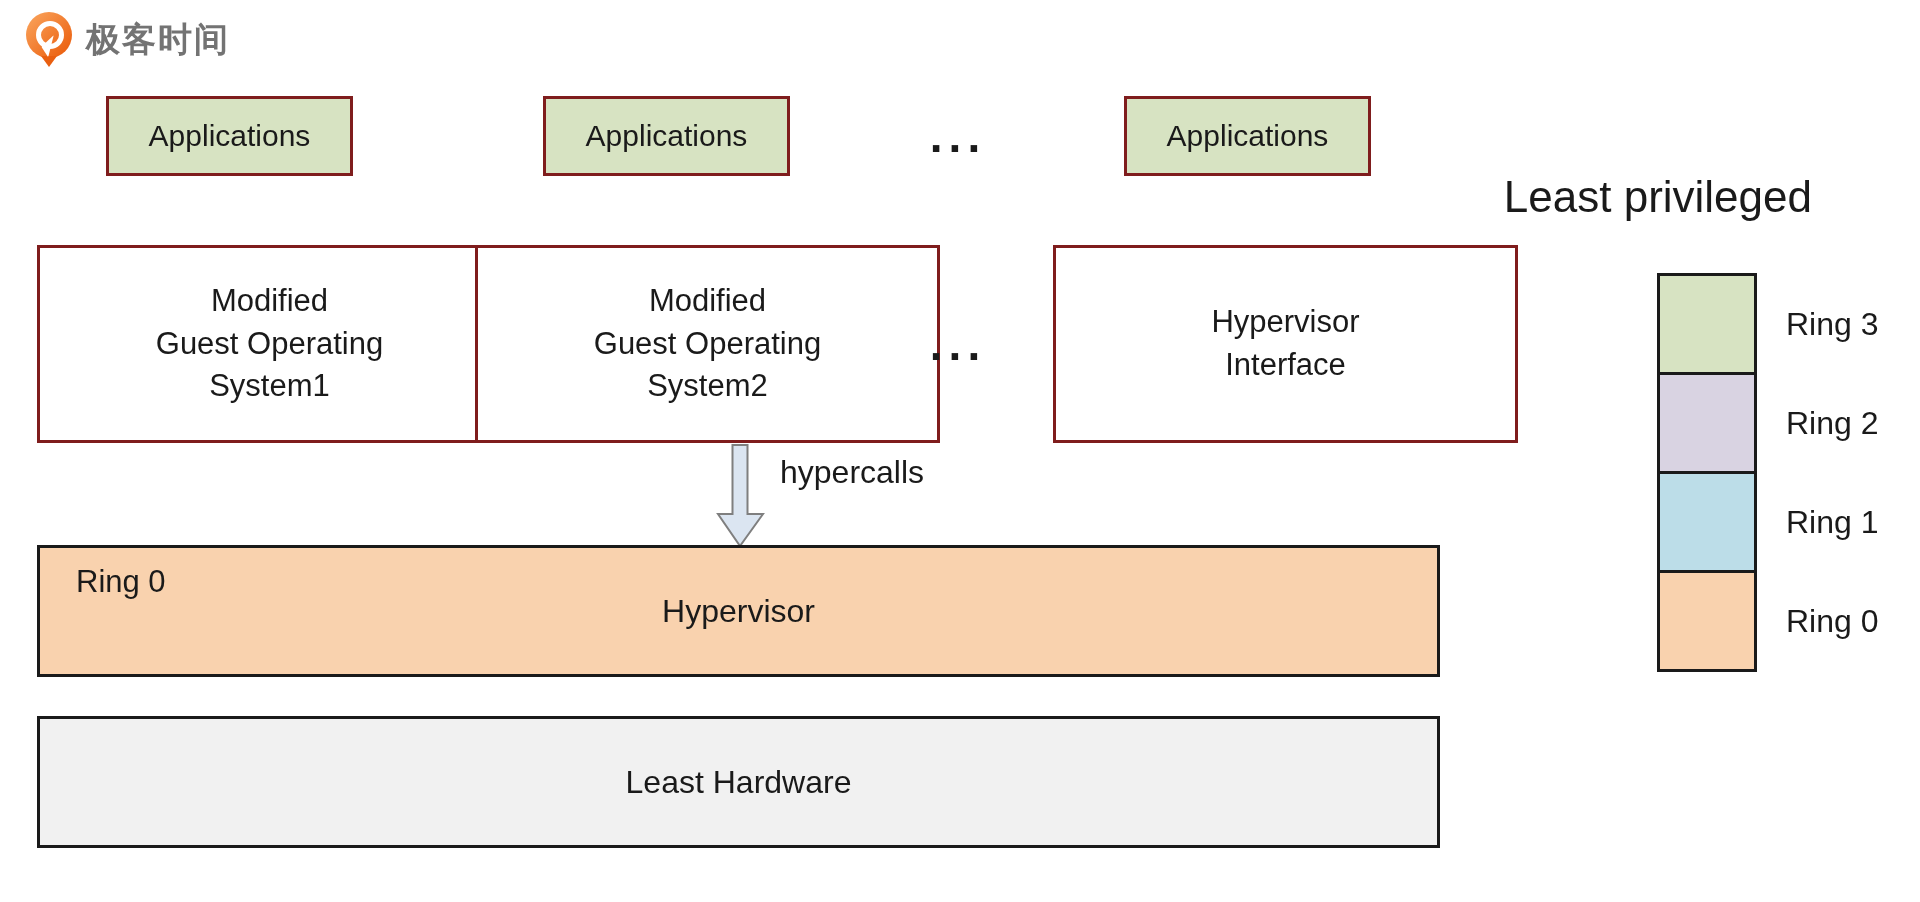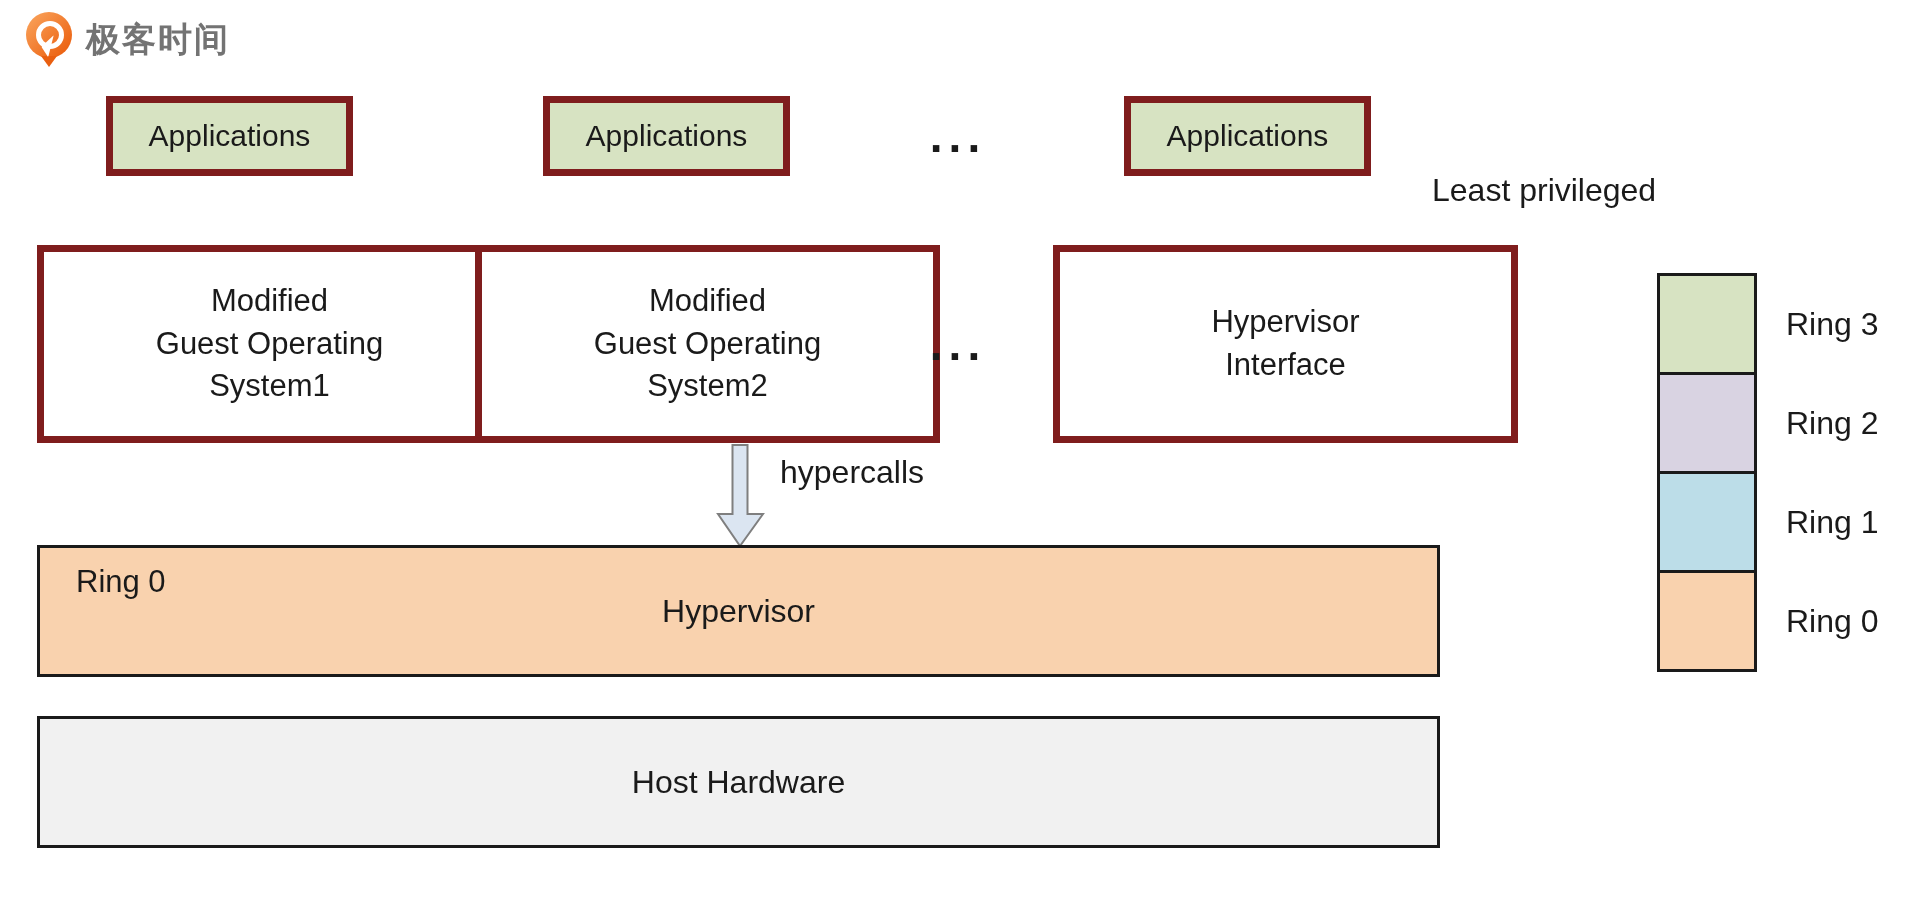--- a/index.html
+++ b/index.html
@@ -12,40 +12,40 @@
   .logo-pin{position:relative;width:48px;height:60px;}
   .pin-circle{position:absolute;left:0;top:2px;width:46px;height:46px;border-radius:50%;
     background:linear-gradient(135deg,#f89b52 15%,#ec6414 85%);}
   .pin-tail{position:absolute;left:15px;top:46px;width:0;height:0;
     border-left:8px solid transparent;border-right:8px solid transparent;border-top:11px solid #e95f10;}
   .pin-ring{position:absolute;left:10px;top:11px;width:18px;height:18px;border:5px solid #ffffff;border-radius:50%;}
   .pin-needle{position:absolute;left:17px;top:24px;width:11px;height:22px;background:#ffffff;
     clip-path:polygon(50% 0,100% 100%,0 72%);transform:rotate(28deg);}
   .logo-text{margin-left:12px;font-size:34px;font-weight:700;color:#737373;letter-spacing:2px;}
   
-  .bx{position:absolute;border:7px solid #7f1d1d;display:flex;align-items:center;justify-content:center;
+  .bx{position:absolute;border:3px solid #7f1d1d;display:flex;align-items:center;justify-content:center;
     text-align:center;box-sizing:border-box;}
   .app{top:96px;width:247px;height:80px;font-size:30px;}
   .guest{top:245px;width:465px;height:198px;background:#ffffff;flex-direction:column;font-size:31px;line-height:1.38;}
   .guest span{display:block;}
   .dots{position:absolute;left:906px;width:104px;display:flex;align-items:center;justify-content:center;
     font-size:46px;font-weight:700;letter-spacing:6px;color:#1a1a1a;}
   .dots-a{top:96px;height:80px;}
   .dots-b{top:245px;height:198px;}
   
   .arrow-svg{position:absolute;left:710px;top:444px;}
   .arrow-label{position:absolute;left:780px;top:454px;font-size:32px;}
   
   .bar{position:absolute;left:37px;width:1403px;border:3px solid #1a1a1a;box-sizing:border-box;}
   .bar-hypervisor{top:545px;height:132px;}
   .bar-hardware{top:716px;height:132px;}
   .bar-title{position:absolute;left:0;right:0;top:0;bottom:0;display:flex;align-items:center;justify-content:center;font-size:32px;}
   .ring0-label{position:absolute;left:36px;top:16px;font-size:31px;}
   
-  .legend-title{position:absolute;left:1432px;width:380px;text-align:left;font-size:32px;}
+  .legend-title{position:absolute;left:1432px;width:380px;text-align:right;font-size:44px;}
   .lt-top{top:172px;}
   .lt-bottom{top:733px;}
   .ring-cell{position:absolute;left:1657px;width:100px;height:102px;border:3px solid #1a1a1a;box-sizing:border-box;}
   .ring-label{position:absolute;left:1786px;width:160px;font-size:32px;line-height:40px;}
 </style>
 </head>
 <body>
 
 <div class="canvas">
 
@@ -84,21 +84,21 @@
     <path d="M22.5 1 H37.5 V70 H53 L30 102 L8 70 H22.5 Z" stroke="#7f7f7f" stroke-width="2" fill="#dbe5f1"></path>
   </svg>
   <div class="arrow-label">hypercalls</div>
 
   <div class="bar bar-hypervisor" style="background-color: rgb(249, 210, 174);">
     <div class="ring0-label">Ring 0</div>
     <div class="bar-title">Hypervisor</div>
   </div>
 
   <div class="bar bar-hardware" style="background-color: rgb(241, 241, 241);">
-    <div class="bar-title">Host Hardware</div>
+    <div class="bar-title">Least Hardware</div>
   </div>
 
   <div class="legend-title lt-top">Least privileged</div>
 
   <div class="ring-cell" style="top: 273px; background-color: rgb(215, 227, 194);"></div>
   <div class="ring-cell" style="top: 372px; background-color: rgb(217, 211, 226);"></div>
   <div class="ring-cell" style="top: 471px; background-color: rgb(188, 221, 232);"></div>
   <div class="ring-cell" style="top: 570px; background-color: rgb(249, 210, 174);"></div>
 
   <div class="ring-label" style="top:304px;">Ring 3</div>

